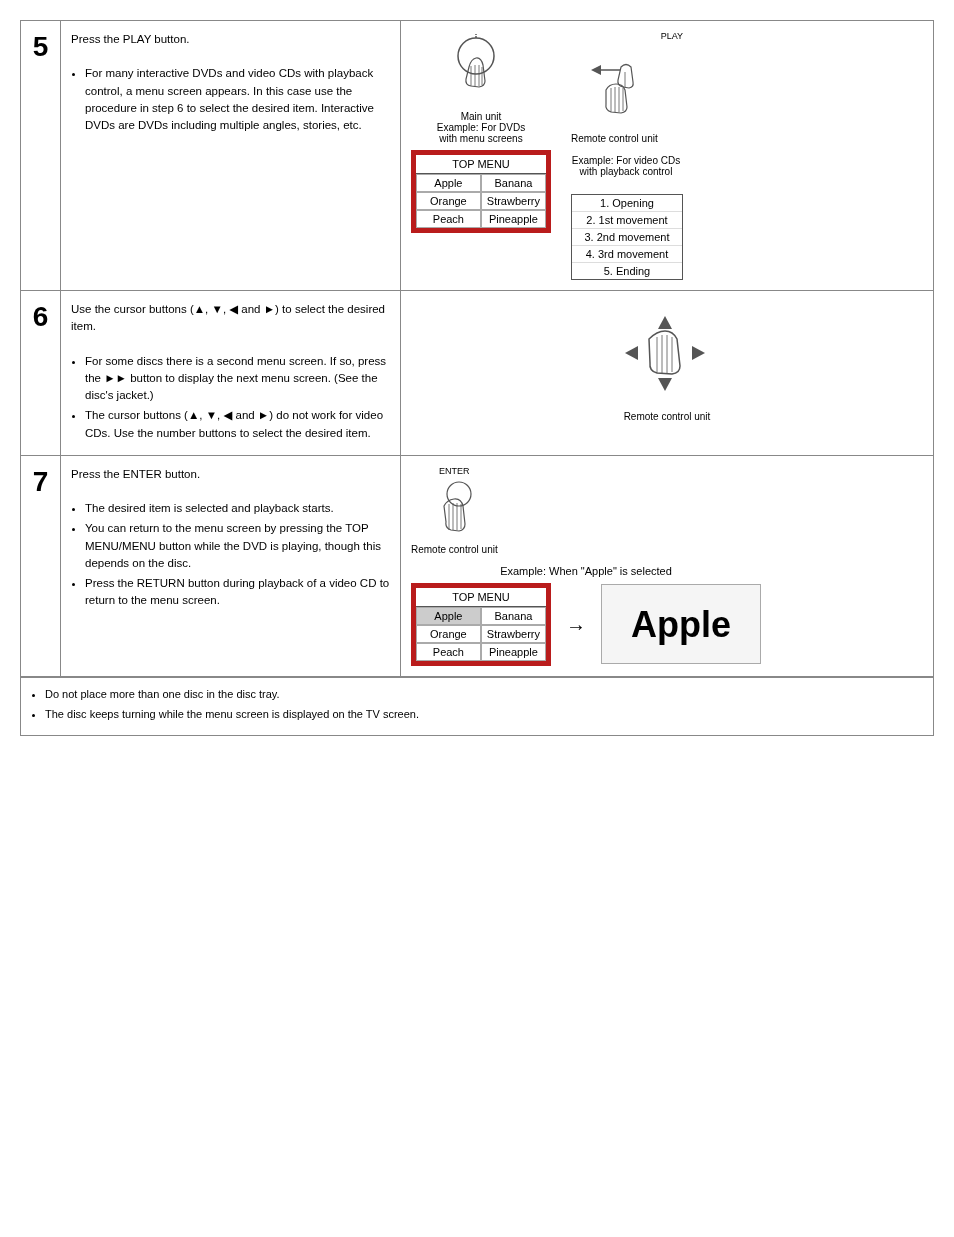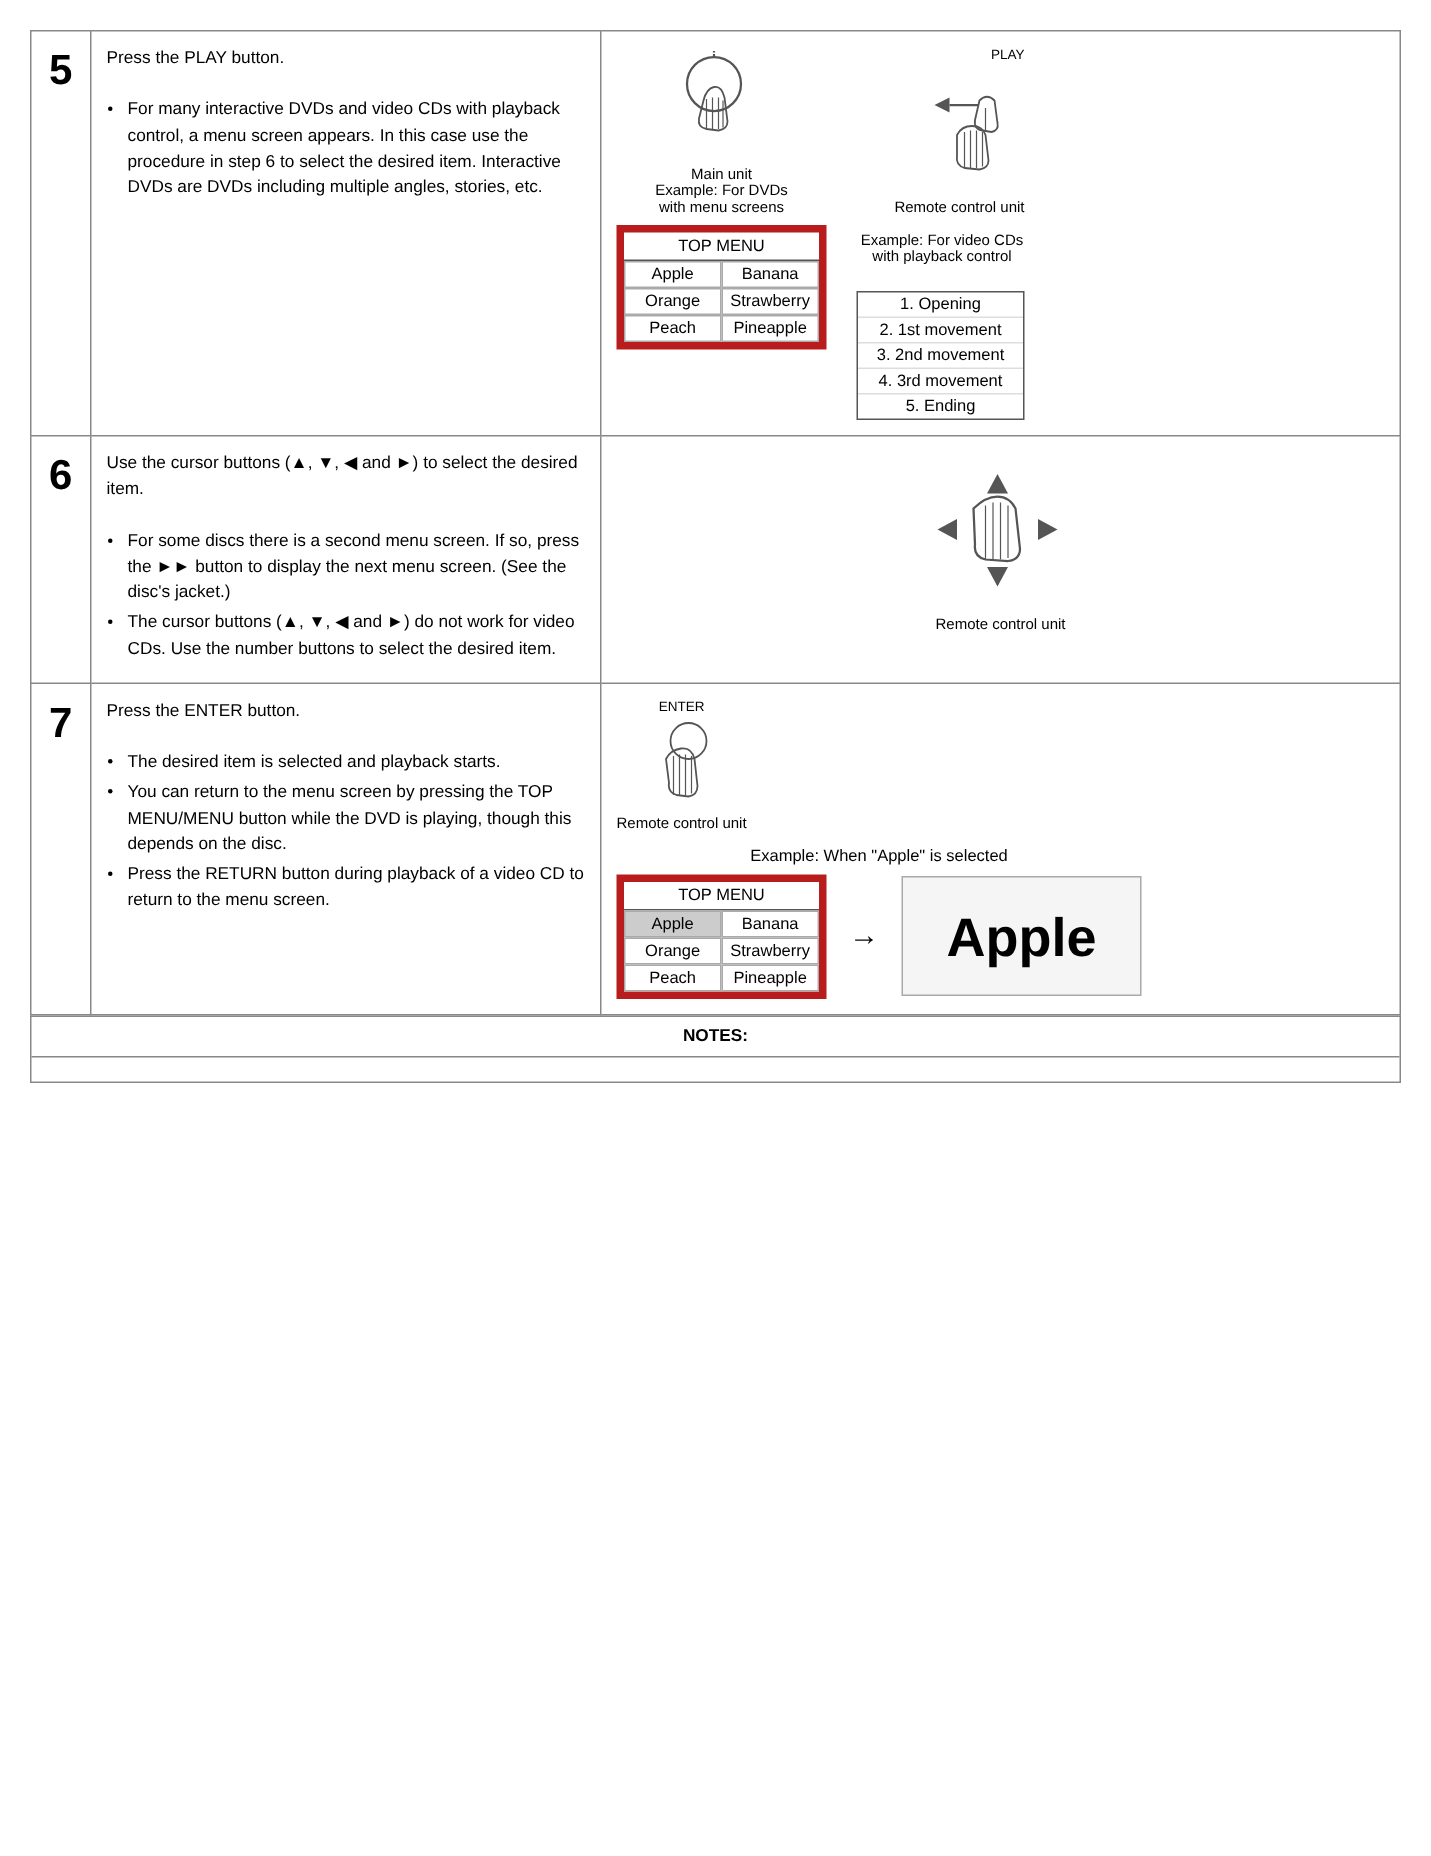--- a/index.html
+++ b/index.html
@@ -113,21 +113,21 @@
     .step5-left-diagram {
       display: flex;
       flex-direction: column;
       align-items: center;
       font-size: 10px;
       text-align: center;
     }
     .step5-right-diagram {
       display: flex;
       flex-direction: column;
-      align-items: flex-end;
+      align-items: flex-start;
       font-size: 10px;
       text-align: center;
       gap: 11px;
     }
 
     
     .step6-right {
       display: flex;
       flex-direction: column;
       align-items: center;
@@ -362,16 +362,21 @@
             </div>
           </div>
         </div>
       </div>
     </td>
   </tr>
 </tbody>
   </table>
 
 <div class="notes-section">
-  <div class="notes-title">NOTES:</div>
   <div class="notes-columns">
+    <div class="notes-col">
+      <ul>
+        <li>Do not place more than one disc in the disc tray.</li>
+        <li>The disc keeps turning while the menu screen is displayed on the TV screen.</li>
+      </ul>
+    </div>
   </div>
 </div>
 
 </body></html>

